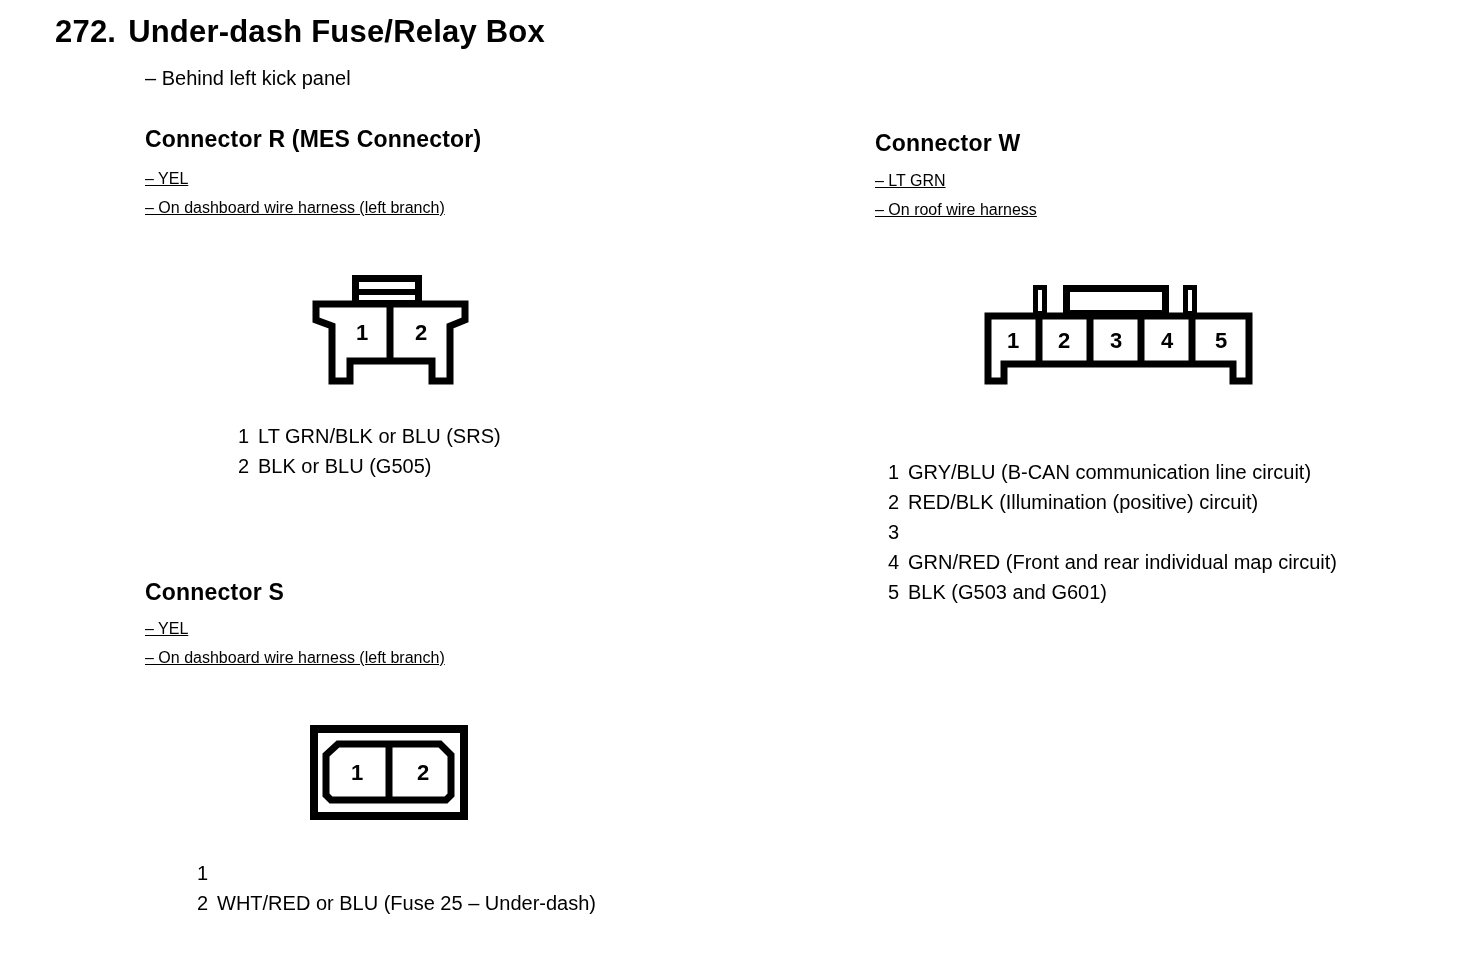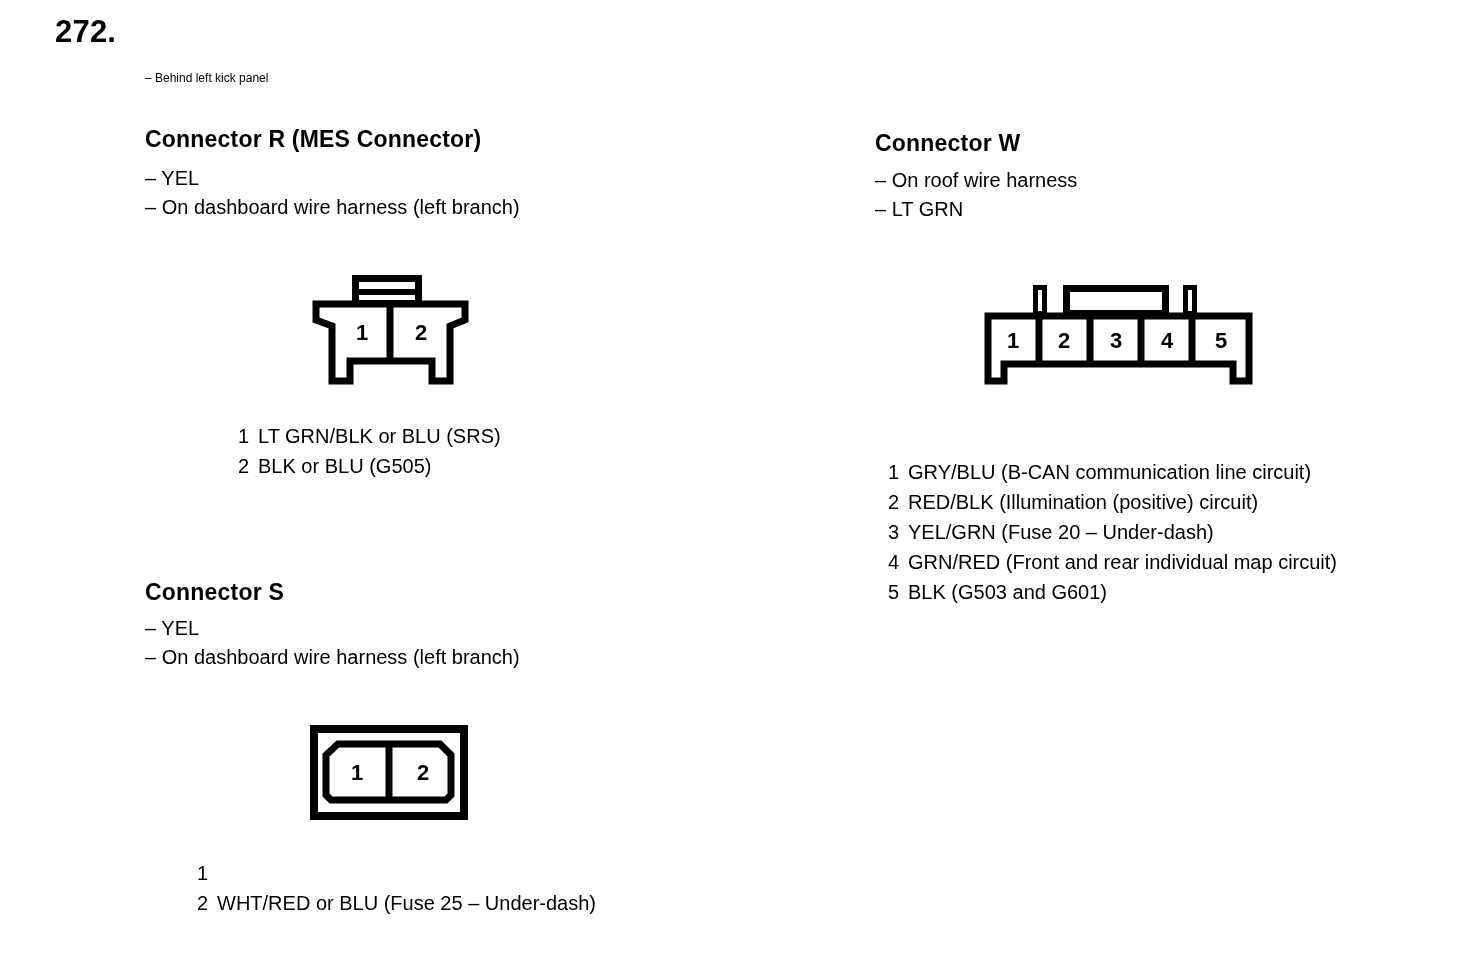--- a/index.html
+++ b/index.html
@@ -5,23 +5,23 @@
   html,body{margin:0;padding:0;}
   body{
     width:1472px;height:956px;background:#ffffff;color:#000000;
     font-family:"Liberation Sans", sans-serif;position:relative;overflow:hidden;
   }
   .abs{position:absolute;}
   .title{
     left:55px;top:14px;display:flex;gap:12px;
     font-size:31px;font-weight:bold;line-height:36px;letter-spacing:.2px;
   }
-  .subtitle{left:145px;top:64px;font-size:12px;line-height:28px;}
+  .subtitle{left:145px;top:64px;font-size:20px;line-height:28px;}
   .heading{font-size:23px;font-weight:bold;line-height:26px;letter-spacing:.2px;}
-  .notes{font-size:20px;line-height:29px;}
+  .notes{font-size:16px;line-height:29px;text-decoration:underline;}
   .pins{font-size:20px;line-height:30px;}
   .pin-row{display:flex;align-items:baseline;}
   .pin-num{width:13px;text-align:right;margin-right:9px;flex:none;}
   .pin-desc{white-space:nowrap;text-align:center;}
   svg{position:absolute;overflow:visible;}
   svg text{
     font-family:"Liberation Sans", sans-serif;font-weight:bold;font-size:22px;
     fill:#000000;
   }
   .outline{fill:#ffffff;stroke:#000000;stroke-width:7;stroke-linejoin:miter;}
@@ -30,20 +30,21 @@
   .divider{fill:none;stroke:#000000;stroke-width:7;}
   .post{fill:#ffffff;stroke:#000000;stroke-width:5;}
 </style>
 </head>
 <body>
 
 <div>
 
   <div class="abs title">
     <span>272.</span>
+    <span>Under-dash Fuse/Relay Box</span>
   </div>
   <div class="abs subtitle">– Behind left kick panel</div>
 
   <div class="abs heading" style="left:145px;top:126px;">Connector R (MES Connector)</div>
   <div class="abs notes" style="left:145px;top:164px;">
     <div>– YEL</div>
     <div>– On dashboard wire harness (left branch)</div>
   </div>
 
   <svg style="left:303px;top:266px;" width="176" height="126" viewBox="303 266 176 126">
@@ -85,22 +86,22 @@
       <span class="pin-num">1</span>
     </div>
     <div class="pin-row">
       <span class="pin-num">2</span>
       <span class="pin-desc">WHT/RED or BLU (Fuse 25 – Under-dash)</span>
     </div>
   </div>
 
   <div class="abs heading" style="left:875px;top:130px;">Connector W</div>
   <div class="abs notes" style="left:875px;top:166px;">
+    <div>– LT GRN</div>
     <div>– On roof wire harness</div>
-    <div>– LT GRN</div>
   </div>
 
   <svg style="left:976px;top:276px;" width="288" height="120" viewBox="976 276 288 120">
     <rect class="post" x="1035.5" y="287.5" width="9" height="26"></rect>
     <rect class="post" x="1185.5" y="287.5" width="9" height="26"></rect>
     <rect class="outline" x="1066.5" y="288.5" width="99" height="25"></rect>
     <path class="outline" d="M 988,316 H 1249 V 381 H 1233 V 364 H 1004 V 381 H 988 Z"></path>
     <line class="divider" x1="1039" y1="313" x2="1039" y2="364"></line>
     <line class="divider" x1="1090" y1="313" x2="1090" y2="364"></line>
     <line class="divider" x1="1141" y1="313" x2="1141" y2="364"></line>
@@ -116,21 +117,20 @@
     <div class="pin-row">
       <span class="pin-num">1</span>
       <span class="pin-desc">GRY/BLU (B-CAN communication line circuit)</span>
     </div>
     <div class="pin-row">
       <span class="pin-num">2</span>
       <span class="pin-desc">RED/BLK (Illumination (positive) circuit)</span>
     </div>
     <div class="pin-row">
       <span class="pin-num">3</span>
-      <span class="pin-desc">YEL/GRN (Fuse 20 – Under-dash)</span>
     </div>
     <div class="pin-row">
       <span class="pin-num">4</span>
       <span class="pin-desc">GRN/RED (Front and rear individual map circuit)</span>
     </div>
     <div class="pin-row">
       <span class="pin-num">5</span>
       <span class="pin-desc">BLK (G503 and G601)</span>
     </div>
   </div>

